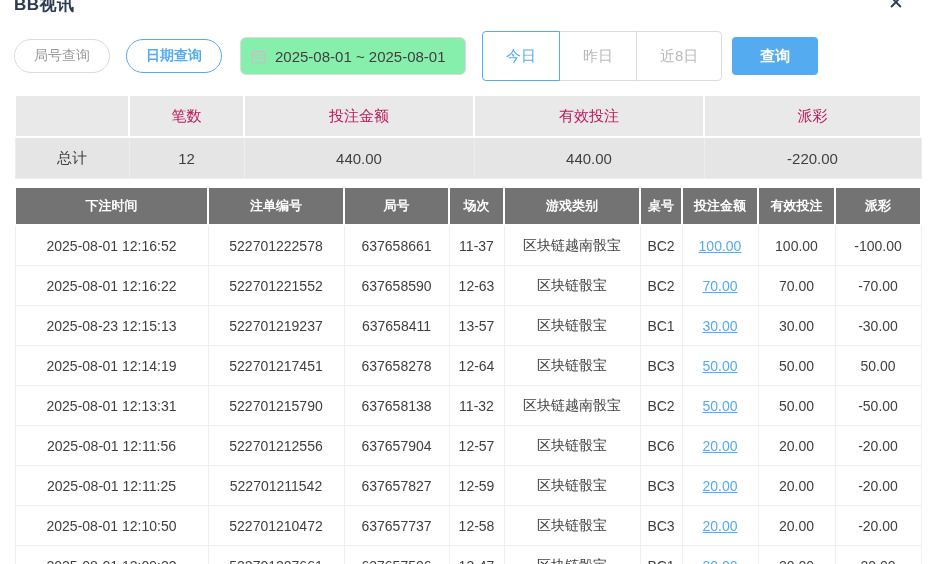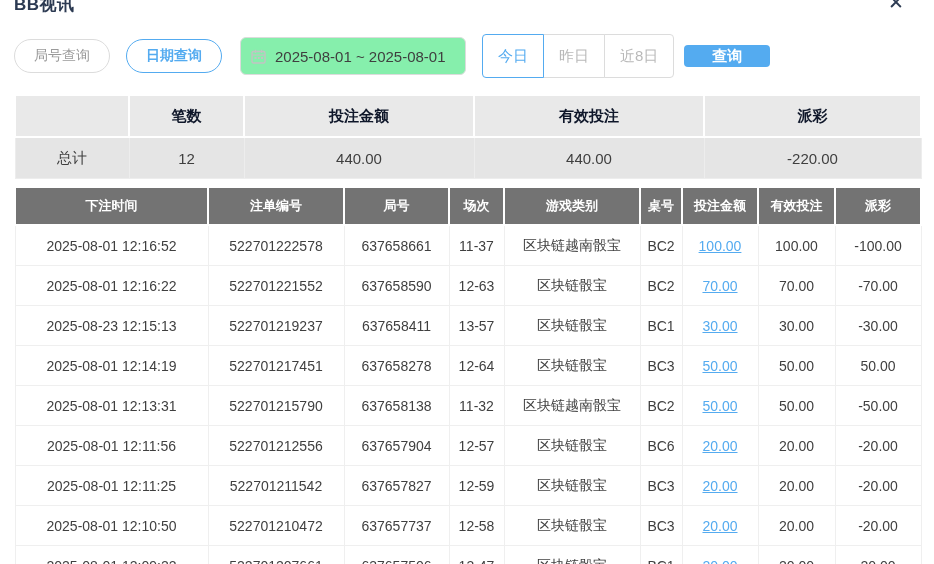--- a/index.html
+++ b/index.html
@@ -27,37 +27,37 @@
   .pill.inactive { border: 1px solid #dcdcdc; color: #9a9a9a; font-weight: 400; }
   .date-input {
     height: 38px; width: 226px; box-sizing: border-box; border: 1px solid #dcdcdc;
     border-radius: 6px; display: flex; align-items: center; padding: 0 10px;
     margin-left: 2px; cursor: pointer; background: #86efac;
   }
   .date-input .cal { margin-right: 9px; display: inline-flex; }
   .date-input .val { font-size: 15px; color: #3f3f3f; white-space: nowrap; }
   .segmented { display: flex; margin-left: 16px; }
   .seg {
-    height: 44px; box-sizing: border-box; padding: 0 15px; background: #fff;
+    height: 50px; box-sizing: border-box; padding: 0 23px; background: #fff;
     border: 1px solid #dcdcdc; font-size: 15px; color: #b9b9b9; cursor: pointer;
     margin-left: -1px; position: relative;
   }
   .seg:first-child { border-radius: 4px 0 0 4px; margin-left: 0; }
   .seg:last-child { border-radius: 0 4px 4px 0; }
   .seg.active { border-color: #54abf0; color: #54abf0; z-index: 2; }
   .search-btn {
-    height: 22px; width: 86px; margin-left: 10px; border: none; border-radius: 4px;
+    height: 38px; width: 86px; margin-left: 10px; border: none; border-radius: 4px;
     background: #54abf0; color: #fff; font-size: 15px; font-weight: 700; cursor: pointer;
   }
   
   table { border-collapse: collapse; table-layout: fixed; }
   td, th { text-align: center; overflow: hidden; white-space: nowrap; }
   .summary-table { position: absolute; top: 94px; left: 14px; width: 906px; }
   .summary-table th {
-    height: 38px; background: #e9e9e9; color: #0f172a; font-weight: 700;
+    height: 38px; background: #e9e9e9; color: #be185d; font-weight: 400;
     font-size: 15px; border: 2px solid #fff;
   }
   .summary-table td {
     height: 38px; font-size: 15px; color: #3f3f3f; border: 1px solid #ededed;
     background: #e5e5e5;
   }
   .records-table { position: absolute; top: 186px; left: 14px; width: 906px; }
   .records-table th {
     height: 34px; background: #737373; color: #fff; font-weight: 700;
     font-size: 13px; border: 2px solid #fff;

